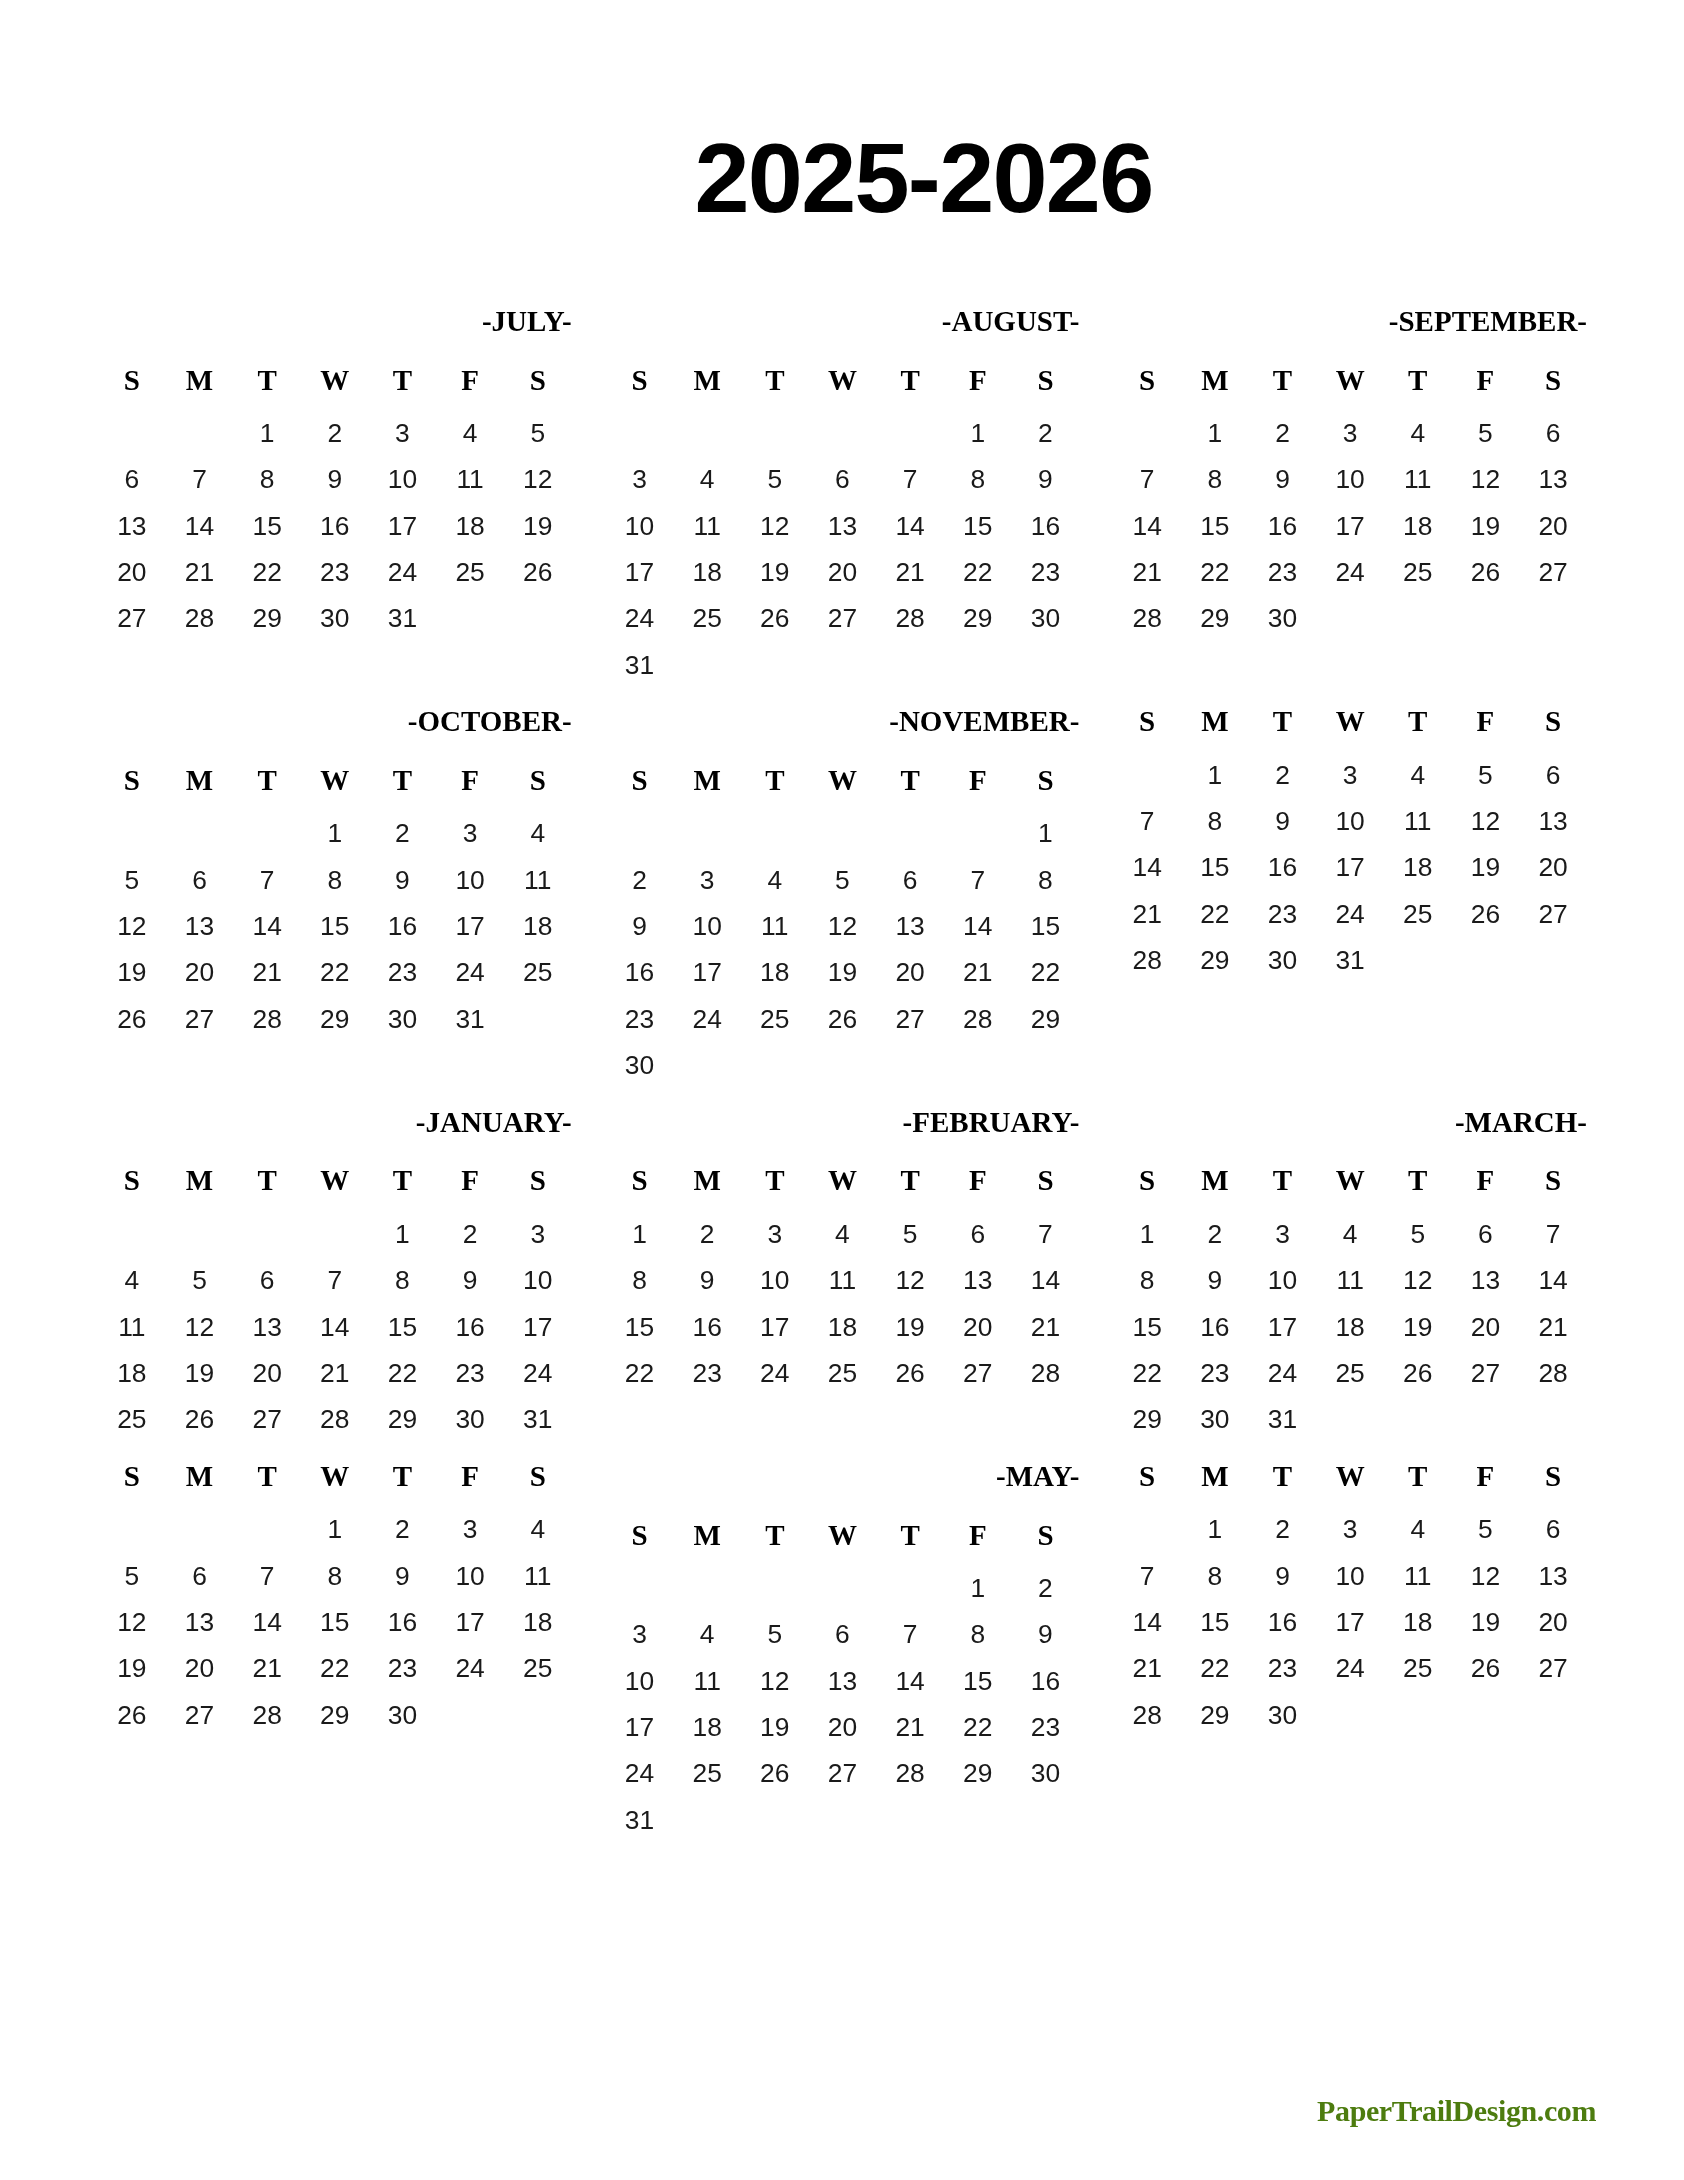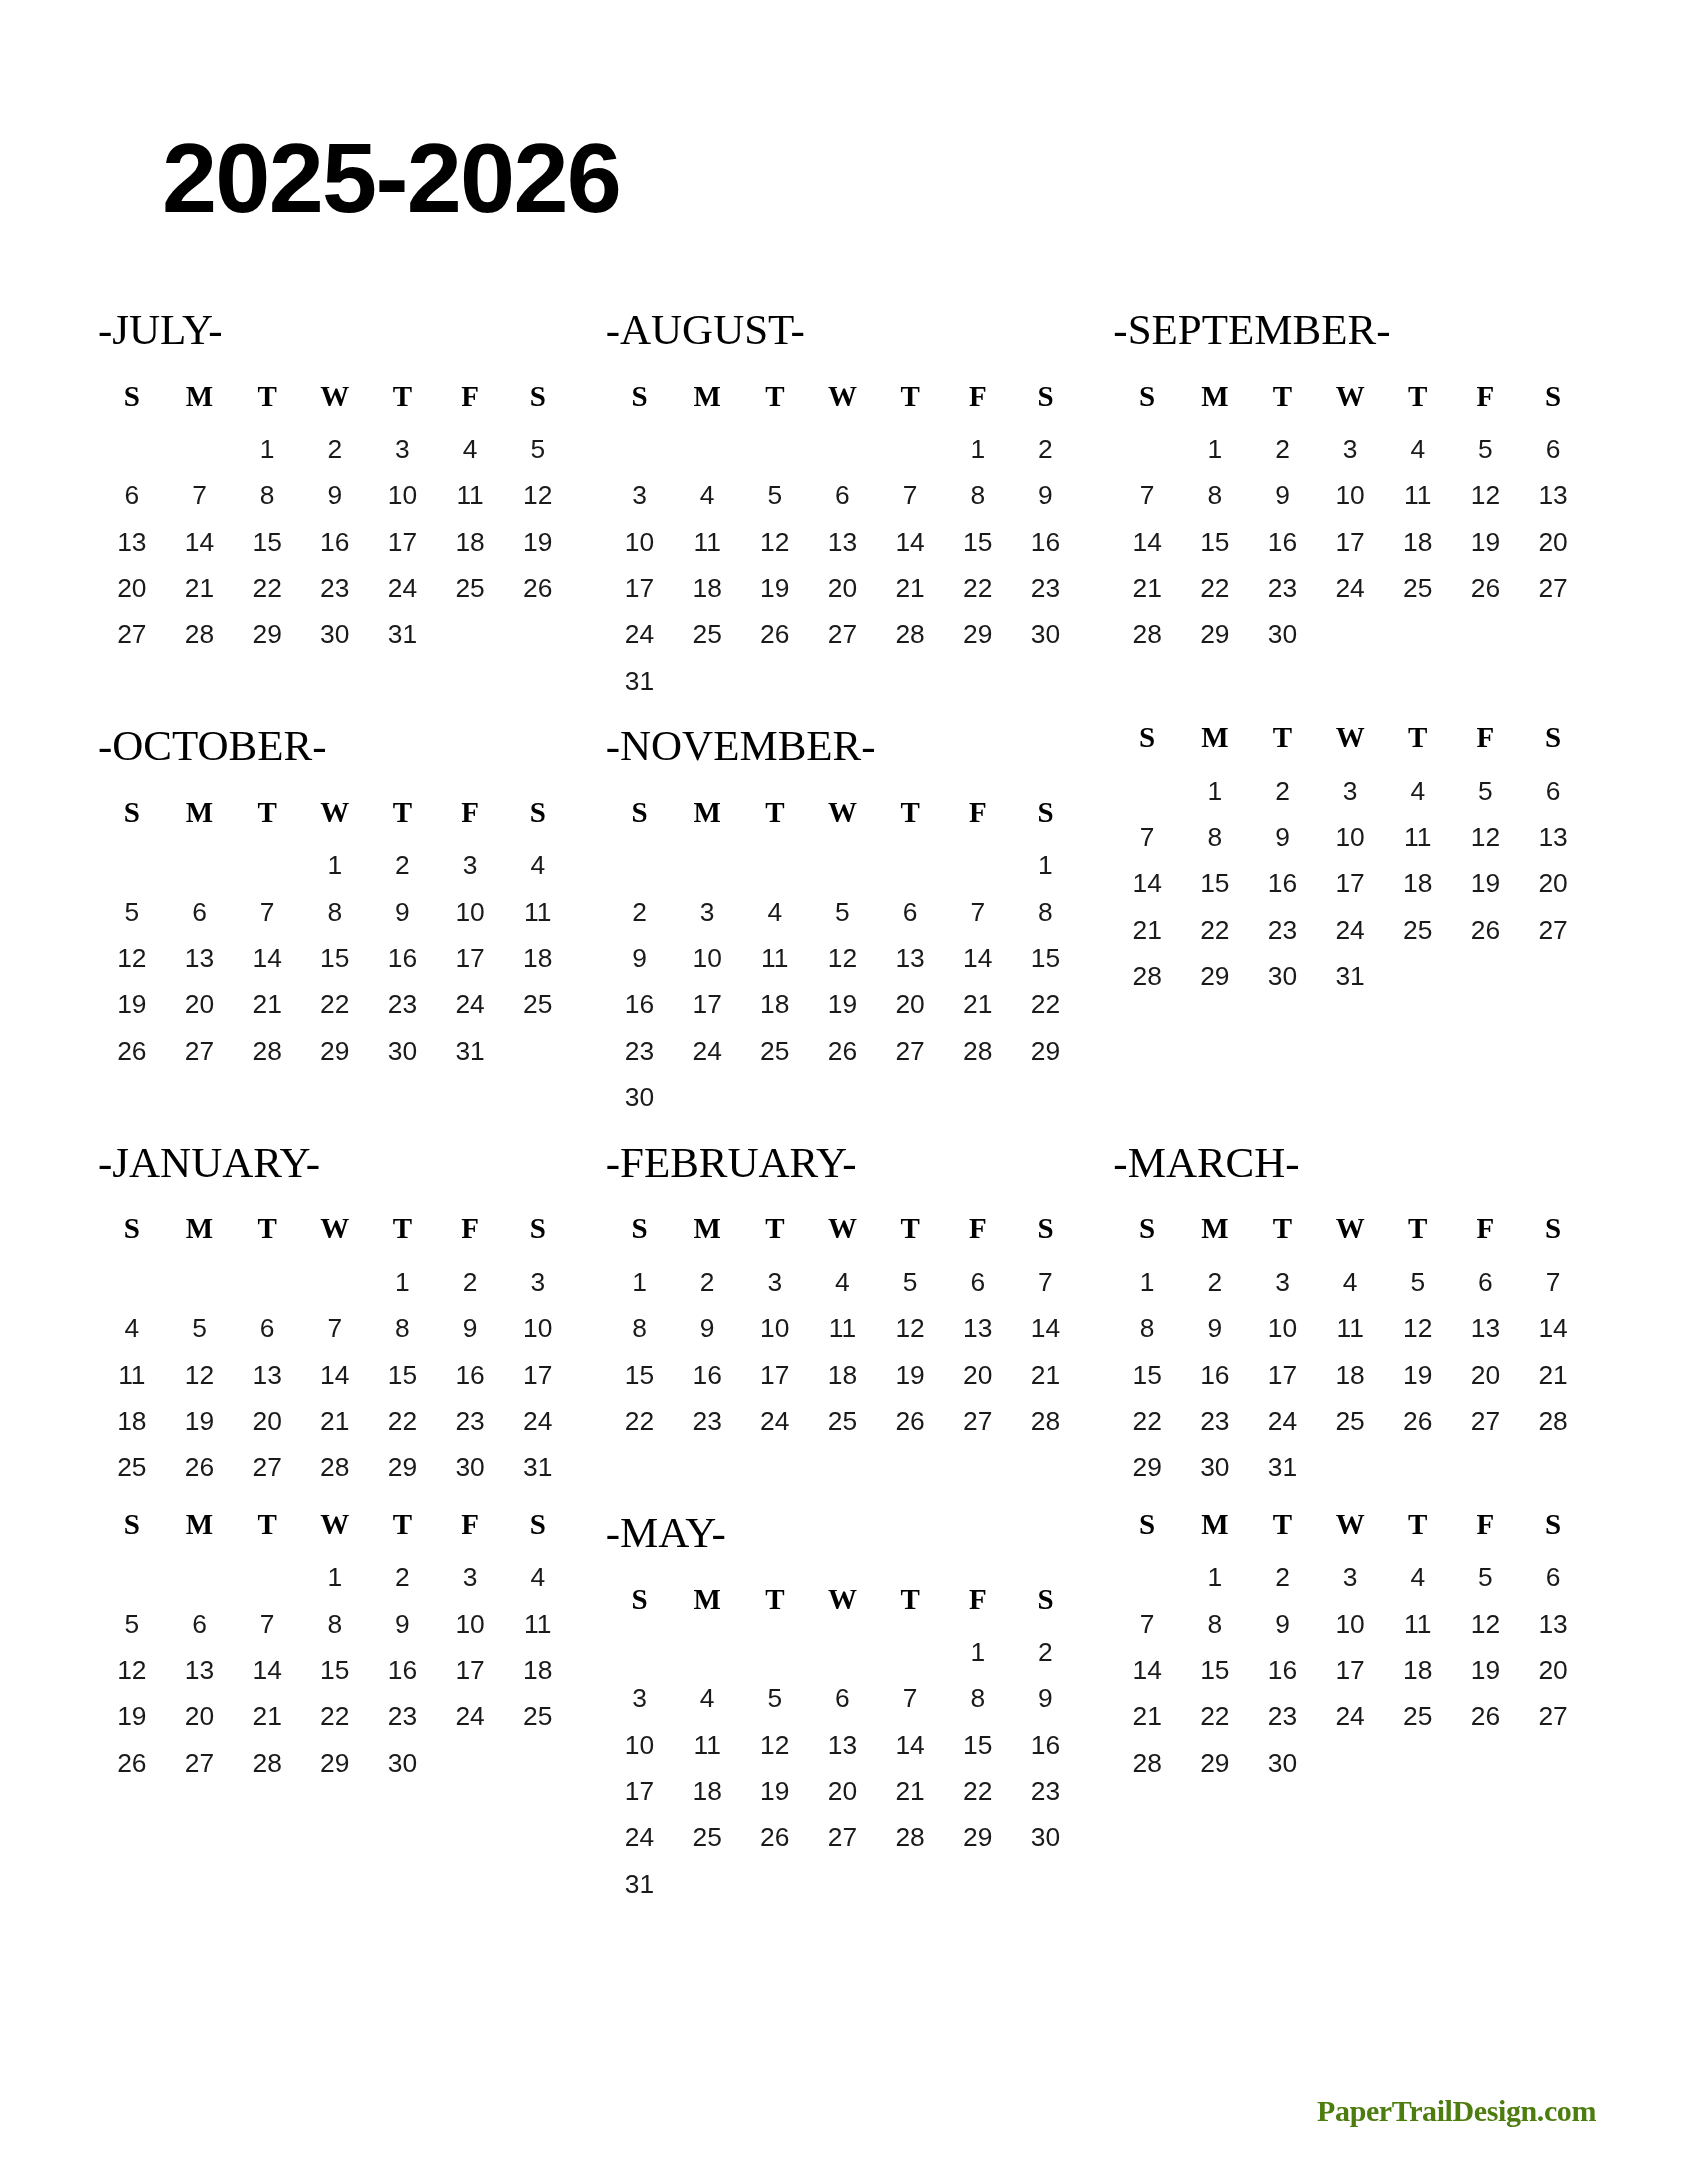--- a/index.html
+++ b/index.html
@@ -25,42 +25,43 @@
   .title {
     font-family: "Liberation Sans", sans-serif;
     font-weight: bold;
     font-size: 99px;
     letter-spacing: -1.7px;
     line-height: 1;
     margin: 0;
     padding-top: 128px;
     padding-left: 162px;
     color: #000;
+    text-align: center;
   }
   .grid {
     margin-top: 78px;
     display: grid;
     grid-template-columns: repeat(3, 1fr);
     grid-auto-rows: auto;
     column-gap: 0px;
     row-gap: 0px;
     padding: 0 81px 0 81px;
     box-sizing: border-box;
   }
   .month {
     width: 100%;
     box-sizing: border-box;
     padding: 0 17px;
     margin-bottom: 17px;
   }
   .month-name {
     font-family: "Liberation Serif", serif;
-    font-weight: normal;
-    font-size: 43px;
-    text-align: left;
+    font-weight: bold;
+    font-size: 29px;
+    text-align: right;
     letter-spacing: 0px;
     margin: 0 0 25.6px 0;
     white-space: nowrap;
   }
   table.cal {
     width: 100%;
     border-collapse: collapse;
     table-layout: fixed;
   }
   table.cal th {

